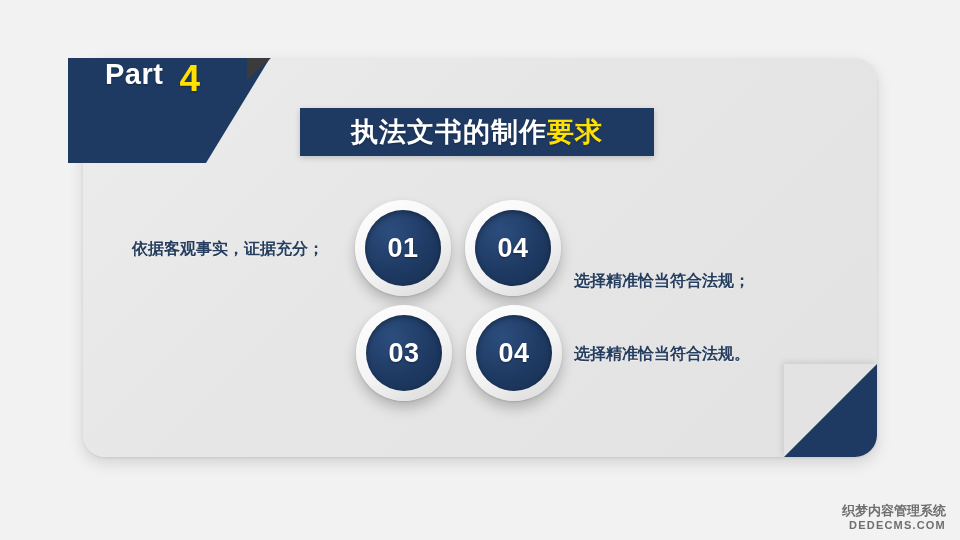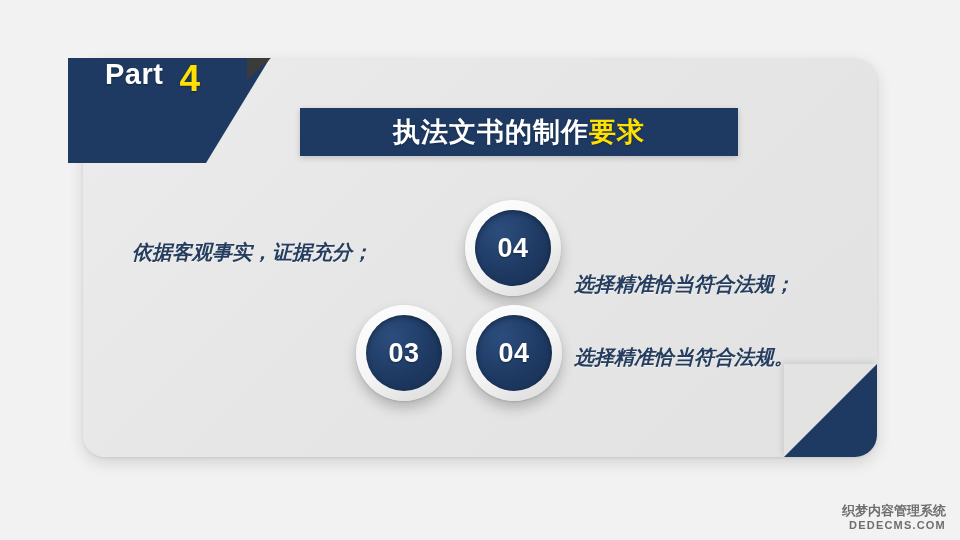--- a/index.html
+++ b/index.html
@@ -105,21 +105,21 @@
     font-weight: bold;
     margin-left: 16px;
     text-shadow: 0 1px 2px rgba(0,0,0,0.35);
   }
 
   
   #title-bar {
     position: absolute;
     left: 300px;
     top: 108px;
-    width: 438px;
+    width: 354px;
     height: 48px;
     background: #1e3a63;
     display: flex;
     align-items: center;
     justify-content: center;
     box-shadow: 0 2px 6px rgba(0,0,0,0.18);
     z-index: 8;
   }
   #title-text {
     font-size: 27px;
@@ -162,27 +162,26 @@
     text-shadow: 0 1px 2px rgba(0,0,0,0.40);
   }
   #circle-01 { left: 355px; top: 200px; }
   #circle-02 { left: 465px; top: 200px; }
   #circle-03 { left: 356px; top: 305px; }
   #circle-04 { left: 466px; top: 305px; }
 
   
   .caption {
     position: absolute;
-    font-size: 20px;
+    font-size: 16px;
     font-weight: bold;
     color: #253d5e;
     white-space: nowrap;
     z-index: 3;
     text-shadow: 0 1px 1px rgba(255,255,255,0.55);
-    font-style: italic;
   }
   #caption-01 { left: 132px; top: 239px; }
   #caption-02 { left: 574px; top: 239px; margin-top: 32px; }
   #caption-03 { left: 143px; top: 344px; }
   #caption-04 { left: 574px; top: 344px; }
 
   
   #watermark {
     position: absolute;
     right: 14px;
@@ -220,20 +219,25 @@
     <span class="part-word">Part</span>
     <span class="part-num">4</span>
   </div>
 
   <div id="title-bar">
     <div id="title-text">
       <span>执法文书的制作</span><span class="accent">要求</span>
     </div>
   </div>
 
+  <div class="num-circle" id="circle-01">
+    <div class="num-circle-inner">
+      <span>01</span>
+    </div>
+  </div>
   <div class="num-circle" id="circle-02">
     <div class="num-circle-inner">
       <span>04</span>
     </div>
   </div>
   <div class="num-circle" id="circle-03">
     <div class="num-circle-inner">
       <span>03</span>
     </div>
   </div>

